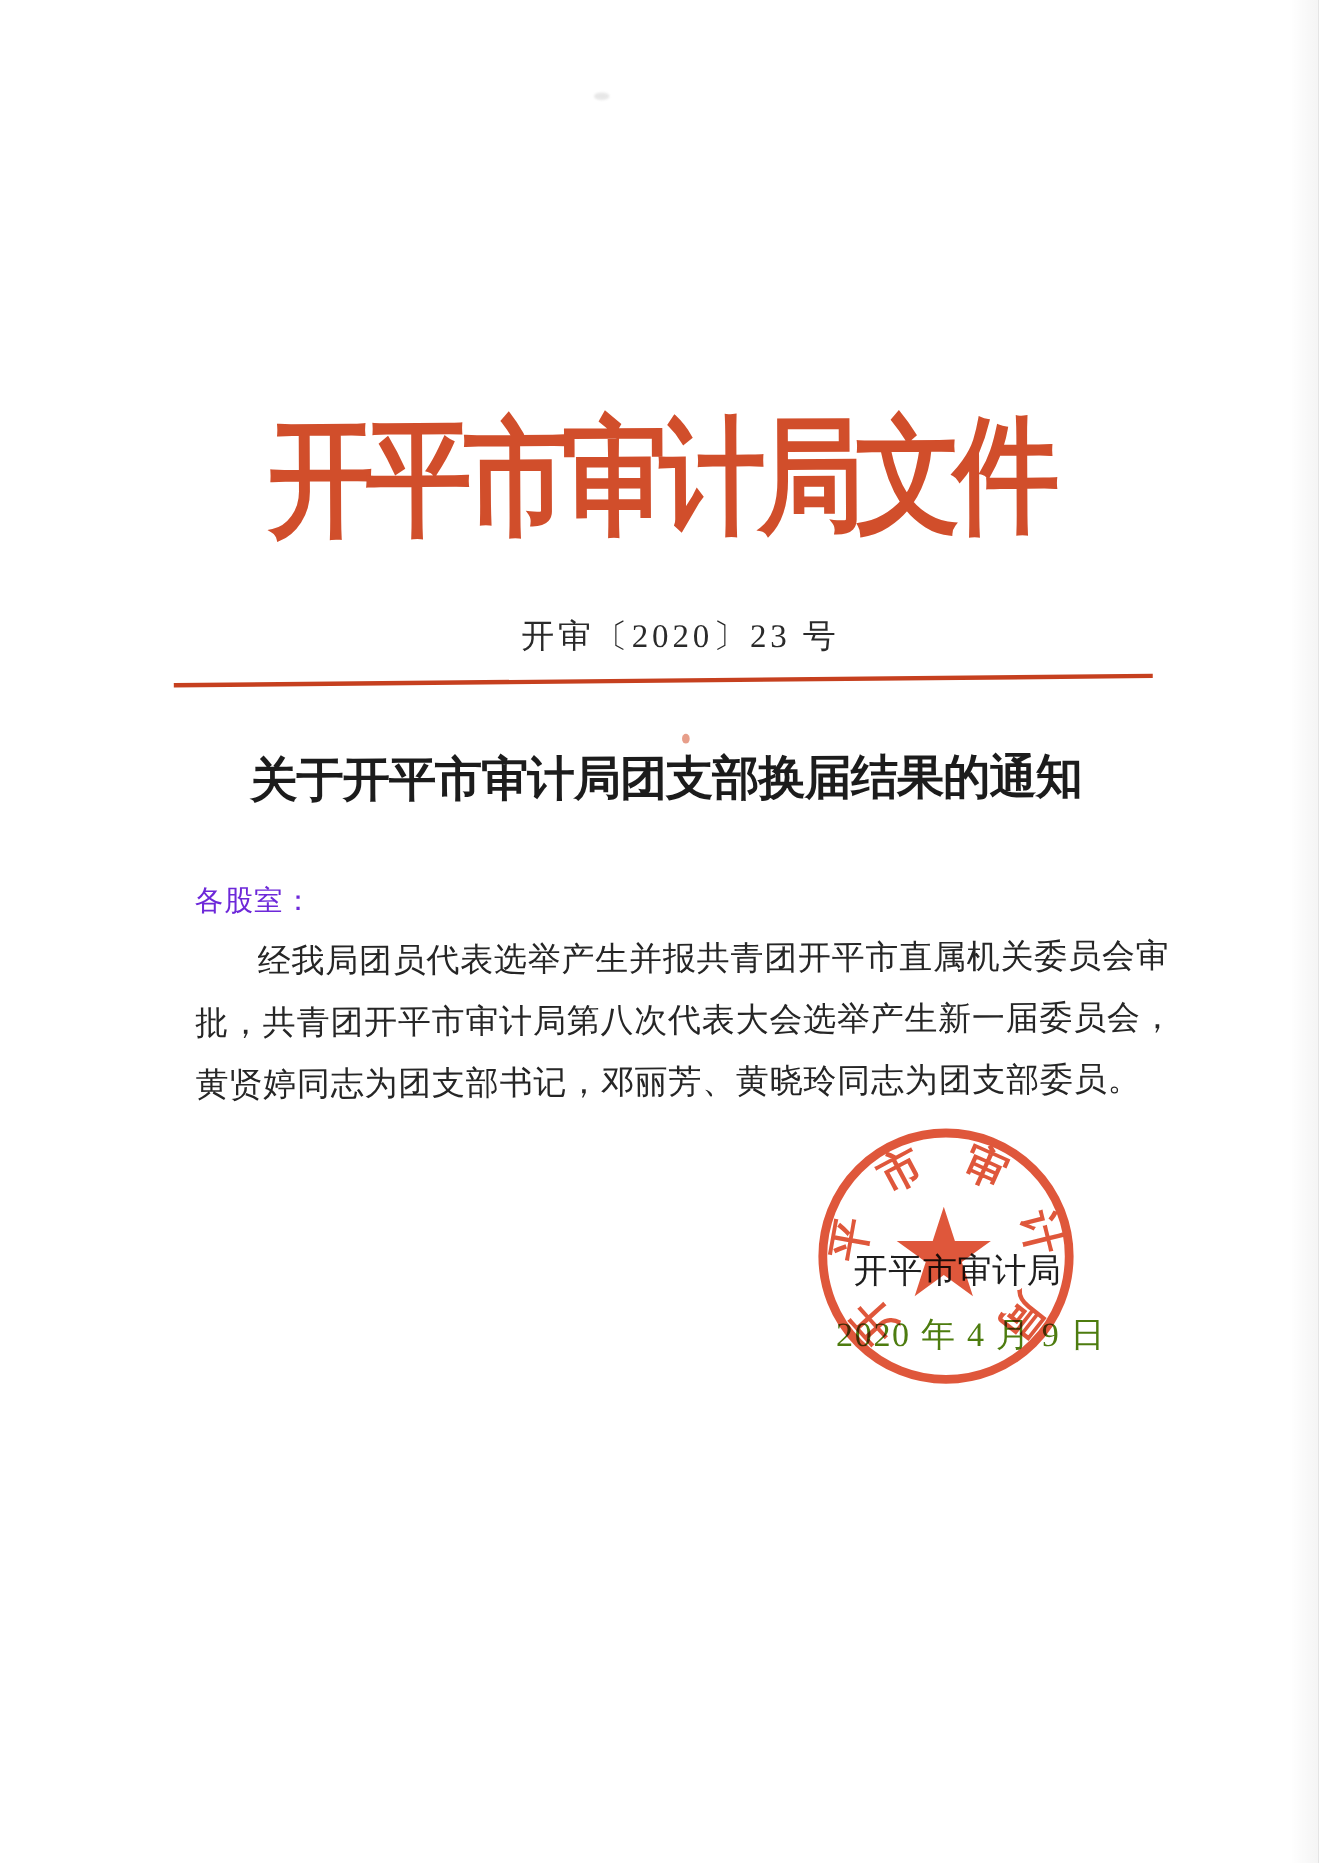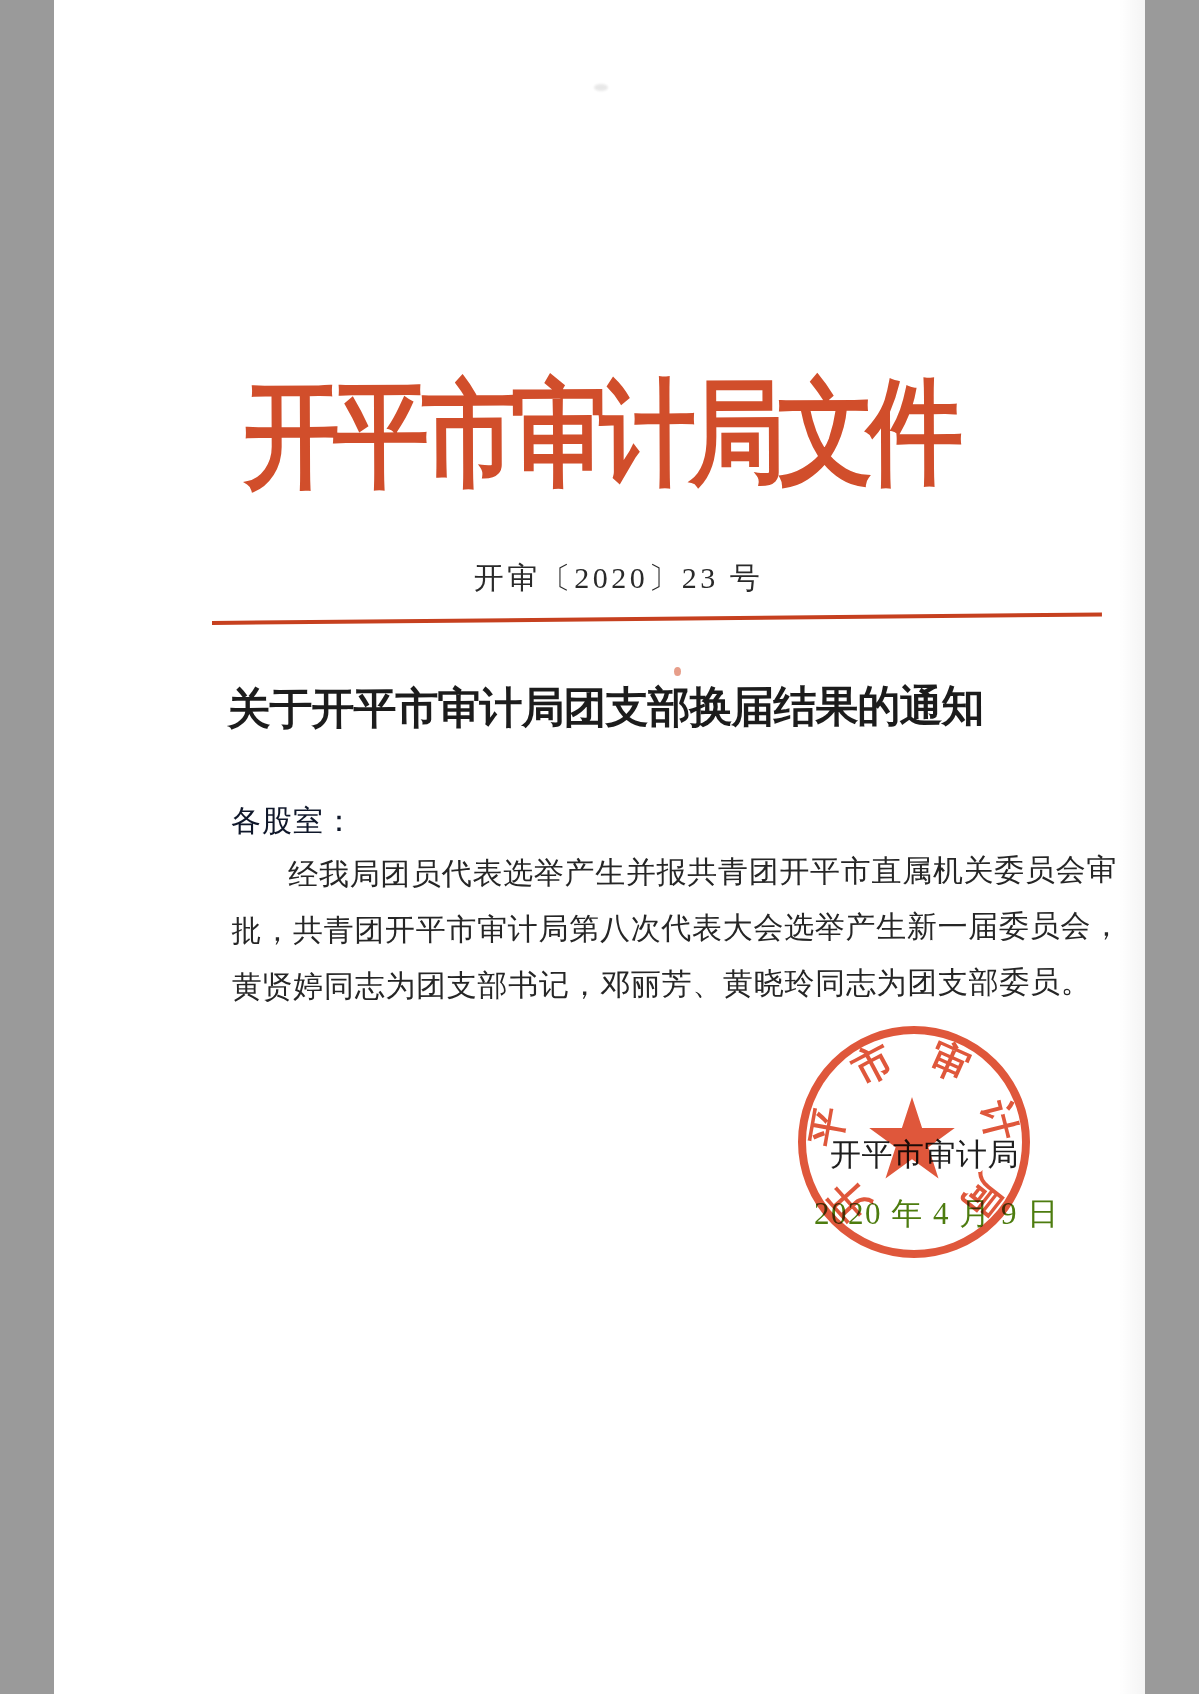--- a/index.html
+++ b/index.html
@@ -1,18 +1,18 @@
 <!DOCTYPE html>
 <html><head>
 <meta charset="utf-8">
 <style>
   html,body{margin:0;padding:0;background:#9a9a9a;}
   .page{
     position:relative;
-    width:1091px;height:1694px;
+    width:1199px;height:1694px;
     margin:0 auto;
     background:#ffffff;
     overflow:hidden;
     font-family:"Liberation Serif","DejaVu Serif",serif;
     color:#262626;
   }
   
   .page::after{
     content:"";position:absolute;top:0;right:0;width:26px;height:100%;
     background:linear-gradient(to right, rgba(0,0,0,0), rgba(0,0,0,0.045));
@@ -51,22 +51,22 @@
     padding-left:12px;box-sizing:border-box;
     text-align:center;
     font-size:43px;font-weight:bold;letter-spacing:-1px;
     color:#1c1c1c;
     transform:rotate(-0.25deg);
     white-space:nowrap;
   }
 
   .salutation{
     position:absolute;left:177px;top:806px;
-    font-size:30px;line-height:1;letter-spacing:1px;
-    color:#0f172a;
+    font-size:26px;line-height:1;letter-spacing:1px;
+    color:#6d28d9;
   }
 
   .paragraph{
     position:absolute;left:177px;top:847px;width:930px;
     font-size:30px;line-height:56px;letter-spacing:0.7px;
     color:#262626;
     transform:rotate(-0.35deg);
     transform-origin:left top;
   }
   .pline{white-space:nowrap;}

